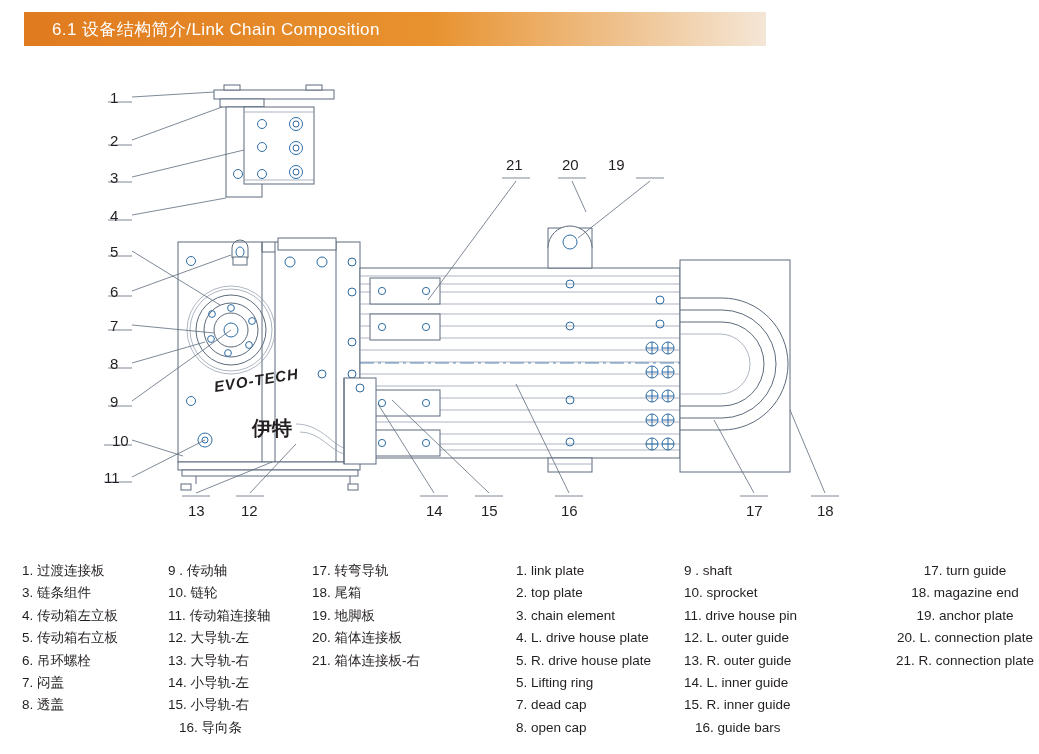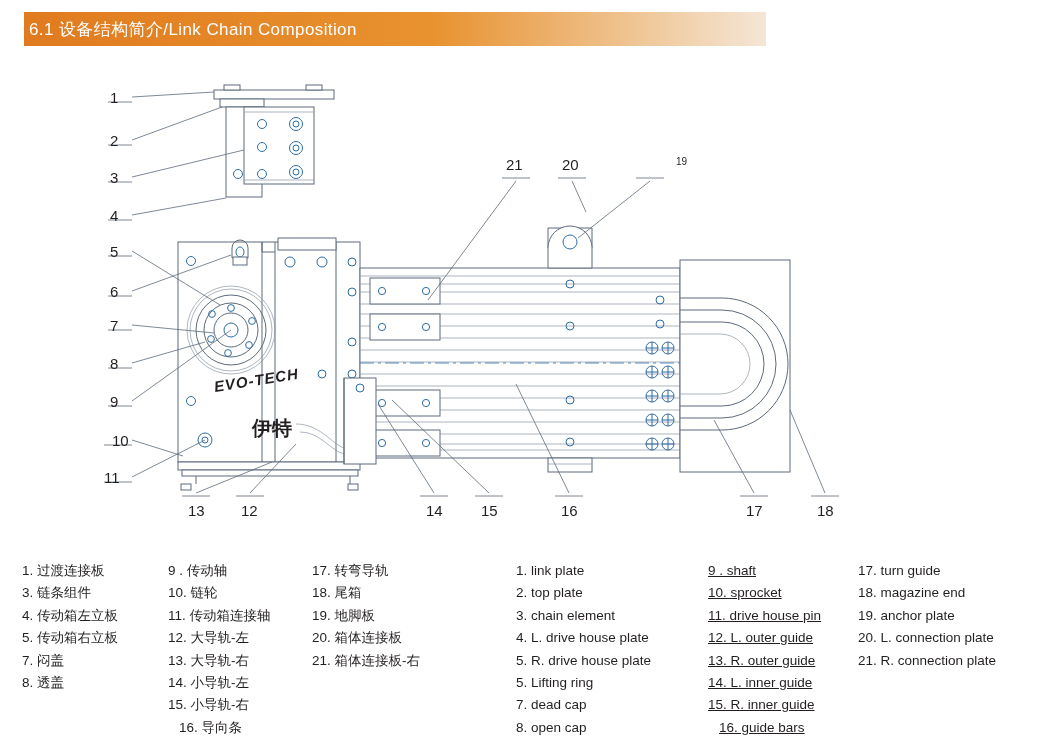--- a/index.html
+++ b/index.html
@@ -14,39 +14,39 @@
   }
   
   .header {
     position: absolute; left: 24px; top: 12px;
     width: 742px; height: 34px;
     background: linear-gradient(to right, #e07b1f 0%, #e8922f 55%, #f4e6d6 100%);
     display: flex; align-items: center;
   }
   .header-title {
     color: #ffffff; font-size: 17px; letter-spacing: .4px;
-    padding-left: 5px; white-space: nowrap;
+    padding-left: 28px; white-space: nowrap;
   }
   
   .drawing { position: absolute; left:0; top:52px; width:1039px; height:490px; }
   .drawing svg { position:absolute; left:0; top:0; }
 
   
   .legend {
     position: absolute; left: 0; top: 560px; width: 1039px; height: 194px;
     font-size: 13.5px; color: #231f20;
   }
   .legend-col { position: absolute; top: 0; }
   .legend-col div { line-height: 22.4px; white-space: nowrap; }
   .c1 { left: 22px;  width: 150px; }
   .c2 { left: 168px; width: 145px; }
   .c3 { left: 312px; width: 200px; }
   .c4 { left: 516px; width: 170px; }
-  .c5 { left: 708px; width: 200px; text-decoration: underline; }
-  .c6 { left: 858px; width: 150px; }
+  .c5 { left: 684px; width: 200px; }
+  .c6 { left: 890px; width: 150px; text-align: center; }
   .indent { padding-left: 11px; }
 </style>
 </head>
 <body>
 
 <div class="header">
   <div class="header-title">6.1 设备结构简介/Link Chain Composition</div>
 </div>
 
 <div class="drawing">
@@ -290,33 +290,34 @@
   <span style="position:absolute;left:104px;top:417px;font-size:15px">11</span>
 
   <span style="position:absolute;left:241px;top:450px;font-size:15px">12</span>
   <span style="position:absolute;left:188px;top:450px;font-size:15px">13</span>
   <span style="position:absolute;left:426px;top:450px;font-size:15px">14</span>
   <span style="position:absolute;left:481px;top:450px;font-size:15px">15</span>
   <span style="position:absolute;left:561px;top:450px;font-size:15px">16</span>
   <span style="position:absolute;left:746px;top:450px;font-size:15px">17</span>
   <span style="position:absolute;left:817px;top:450px;font-size:15px">18</span>
 
-  <span style="position:absolute;left:676px;top:104px;font-size:10px">19</span>
+  <span style="position:absolute;left:608px;top:104px;font-size:15px">19</span>
   <span style="position:absolute;left:562px;top:104px;font-size:15px">20</span>
   <span style="position:absolute;left:506px;top:104px;font-size:15px">21</span>
 </div>
 </div>
 
 <div class="legend">
 
   <div class="legend-col c1">
     <div>1. 过渡连接板</div>
     <div>3. 链条组件</div>
     <div>4. 传动箱左立板</div>
     <div>5. 传动箱右立板</div>
+    <div>6. 吊环螺栓</div>
     <div>7. 闷盖</div>
     <div>8. 透盖</div>
   </div>
 
   <div class="legend-col c2">
     <div>9 . 传动轴</div>
     <div>10. 链轮</div>
     <div>11. 传动箱连接轴</div>
     <div>12. 大导轨-左</div>
     <div>13. 大导轨-右</div>

